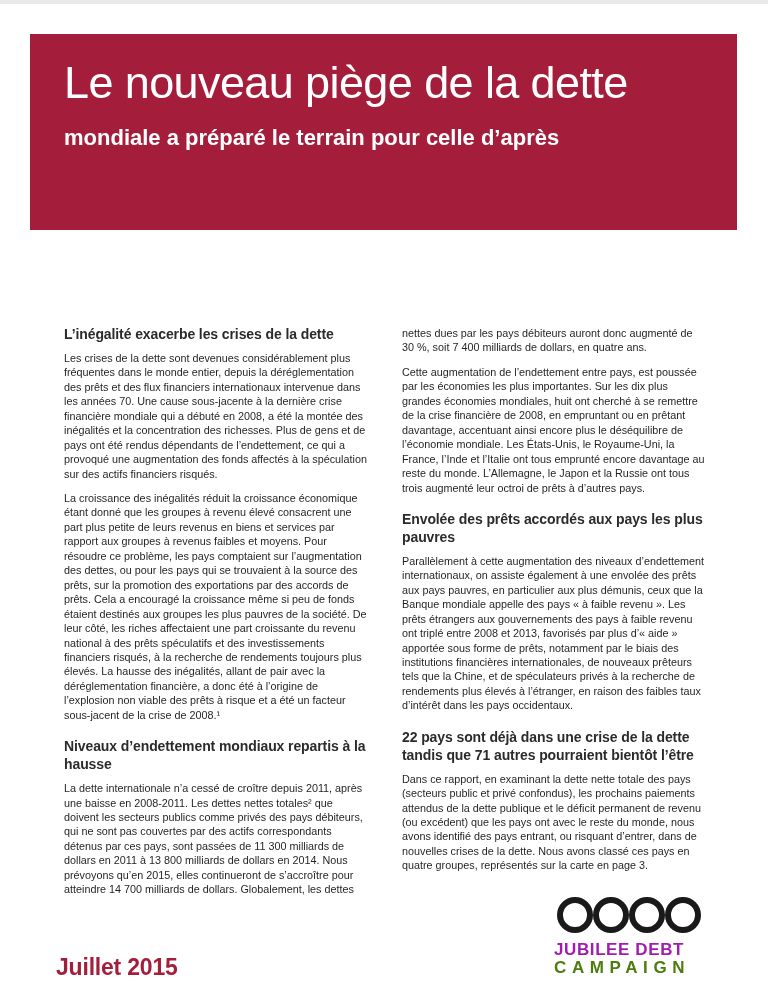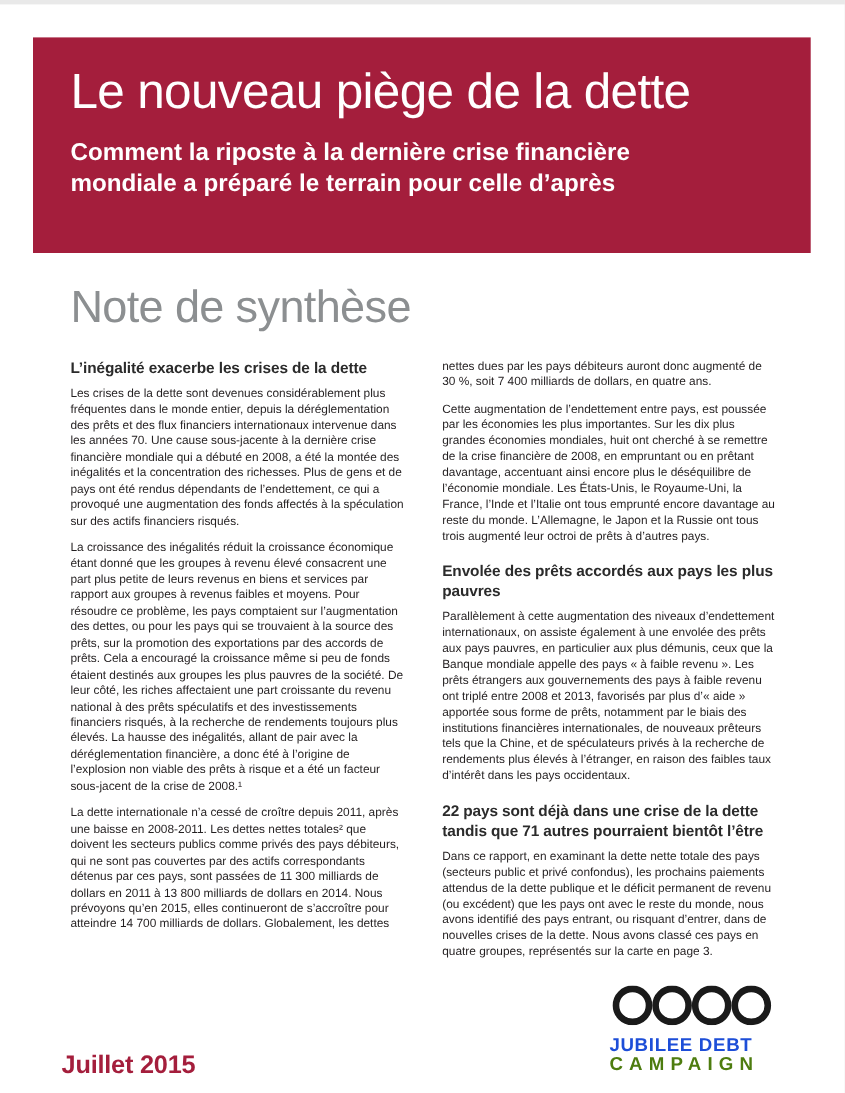--- a/index.html
+++ b/index.html
@@ -41,52 +41,51 @@
     margin-bottom:10px; letter-spacing:0;
   }
   
   .date {
     position:absolute; left:56px; bottom:17px;
     font-size:23px; font-weight:bold; color:#A41E3C; letter-spacing:-0.2px;
   }
   .logo { position:absolute; right:62px; bottom:20px; width:152px; }
   .logo .links { display:block; margin-bottom:4px; }
   .logo .line1 {
-    color:#1d4ed8; font-weight:bold; font-size:17px;
+    color:#a21caf; font-weight:bold; font-size:17px;
     letter-spacing:0.6px; line-height:1.1; white-space:nowrap;
   }
   .logo .line2 {
     color:#4d7c0f; font-weight:bold; font-size:17px;
     letter-spacing:5.6px; line-height:1.1; white-space:nowrap;
   }
 </style>
 </head>
 <body>
 
 <div class="page">
 
   <header class="band">
     <h1 class="main-title">Le nouveau piège de la dette</h1>
     <div class="subtitle">
-      <div>Comment la riposte à la dernière crise financière</div>
       <div>mondiale a préparé le terrain pour celle d’après</div>
     </div>
   </header>
 
-  <h2 class="synthese">Note de synthèse</h2>
 
   <main class="columns">
 
     <div class="col">
       <section>
         <h3 class="sect-heading">L’inégalité exacerbe les crises de la dette</h3>
         <p class="body-para">Les crises de la dette sont devenues considérablement plus fréquentes dans le monde entier, depuis la déréglementation des prêts et des flux financiers internationaux intervenue dans les années 70. Une cause sous-jacente à la dernière crise financière mondiale qui a débuté en 2008, a été la montée des inégalités et la concentration des richesses. Plus de gens et de pays ont été rendus dépendants de l’endettement, ce qui a provoqué une augmentation des fonds affectés à la spéculation sur des actifs financiers risqués.</p>
         <p class="body-para">La croissance des inégalités réduit la croissance économique étant donné que les groupes à revenu élevé consacrent une part plus petite de leurs revenus en biens et services par rapport aux groupes à revenus faibles et moyens. Pour résoudre ce problème, les pays comptaient sur l’augmentation des dettes, ou pour les pays qui se trouvaient à la source des prêts, sur la promotion des exportations par des accords de prêts. Cela a encouragé la croissance même si peu de fonds étaient destinés aux groupes les plus pauvres de la société. De leur côté, les riches affectaient une part croissante du revenu national à des prêts spéculatifs et des investissements financiers risqués, à la recherche de rendements toujours plus élevés. La hausse des inégalités, allant de pair avec la déréglementation financière, a donc été à l’origine de l’explosion non viable des prêts à risque et a été un facteur sous-jacent de la crise de 2008.¹</p>
       </section>
       <section>
+        <h3 class="sect-heading">Niveaux d’endettement mondiaux repartis à la hausse</h3>
         <p class="body-para">La dette internationale n’a cessé de croître depuis 2011, après une baisse en 2008-2011. Les dettes nettes totales² que doivent les secteurs publics comme privés des pays débiteurs, qui ne sont pas couvertes par des actifs correspondants détenus par ces pays, sont passées de 11 300 milliards de dollars en 2011 à 13 800 milliards de dollars en 2014. Nous prévoyons qu’en 2015, elles continueront de s’accroître pour atteindre 14 700 milliards de dollars. Globalement, les dettes</p>
       </section>
     </div>
 
     <div class="col">
       <section>
         <p class="body-para">nettes dues par les pays débiteurs auront donc augmenté de 30 %, soit 7 400 milliards de dollars, en quatre ans.</p>
         <p class="body-para">Cette augmentation de l’endettement entre pays, est poussée par les économies les plus importantes. Sur les dix plus grandes économies mondiales, huit ont cherché à se remettre de la crise financière de 2008, en empruntant ou en prêtant davantage, accentuant ainsi encore plus le déséquilibre de l’économie mondiale. Les États-Unis, le Royaume-Uni, la France, l’Inde et l’Italie ont tous emprunté encore davantage au reste du monde. L’Allemagne, le Japon et la Russie ont tous trois augmenté leur octroi de prêts à d’autres pays.</p>
       </section>
       <section>

